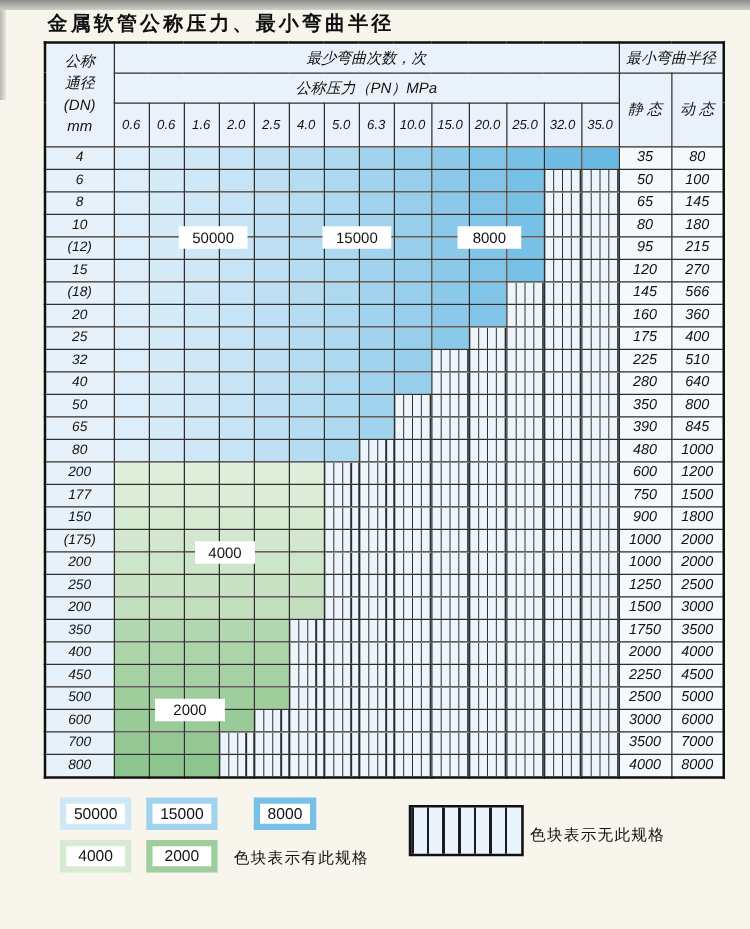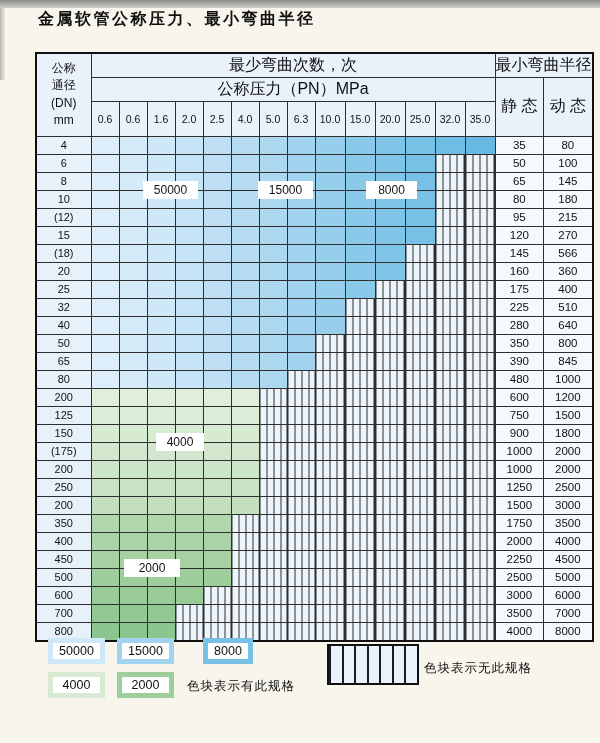--- a/index.html
+++ b/index.html
@@ -8,25 +8,25 @@
     background:#f7f5ec;
     font-family:"Liberation Sans","DejaVu Sans",sans-serif;
     color:#111;
   }
   .top-edge{position:absolute;left:0;top:0;width:600px;height:8px;
     background:linear-gradient(#8d8d8b,#cfcec8);}
   .left-edge{position:absolute;left:0;top:8px;width:5px;height:72px;
     background:linear-gradient(90deg,#b8b7b2,#eceadf);}
   .title{position:absolute;left:38px;top:9px;font-size:16px;font-weight:bold;
     letter-spacing:2.5px;font-family:"DejaVu Serif","Liberation Serif",serif;}
-  .table-wrap{position:absolute;left:35px;top:52px;}
+  .table-wrap{position:absolute;left:35px;top:33px;font-style:italic;}
   table{border-collapse:collapse;table-layout:fixed;border:2px solid #101010;}
   th,td{border:1px solid #2e2e2e;padding:0;text-align:center;font-weight:normal;
     overflow:hidden;white-space:nowrap;}
-  thead th{background:#e9f2fa;font-size:16px;}
+  thead th{background:#e9f2fa;font-size:12px;}
   thead .p-val{font-size:10.5px;}
   thead .dn-head{font-size:12px;line-height:1.45;}
   tbody td{font-size:11px;height:17px;line-height:17px;}
   tbody td.dn{background:#e7f1fa;}
   tbody td.valcol{background:#f3f9fd;font-size:11.5px;}
   tbody td.nospec{
     background-color:#edf5fc;
     background-image:repeating-linear-gradient(to right,#2e2e2e 0 1px,transparent 1px 7px);
   }
   
@@ -399,21 +399,21 @@
           <td class="nospec"></td>
           <td class="nospec"></td>
           <td class="nospec"></td>
           <td class="nospec"></td>
           <td class="nospec"></td>
           <td class="nospec"></td>
           <td class="valcol">600</td>
           <td class="valcol">1200</td>
         </tr>
         <tr>
-          <td class="dn">125</td>
+          <td class="dn">177</td>
           <td style="background: rgb(220, 237, 215);"></td>
           <td style="background: rgb(220, 237, 215);"></td>
           <td style="background: rgb(220, 237, 215);"></td>
           <td style="background: rgb(220, 237, 215);"></td>
           <td style="background: rgb(220, 237, 215);"></td>
           <td style="background: rgb(220, 237, 215);"></td>
           <td class="nospec"></td>
           <td class="nospec"></td>
           <td class="nospec"></td>
           <td class="nospec"></td>

